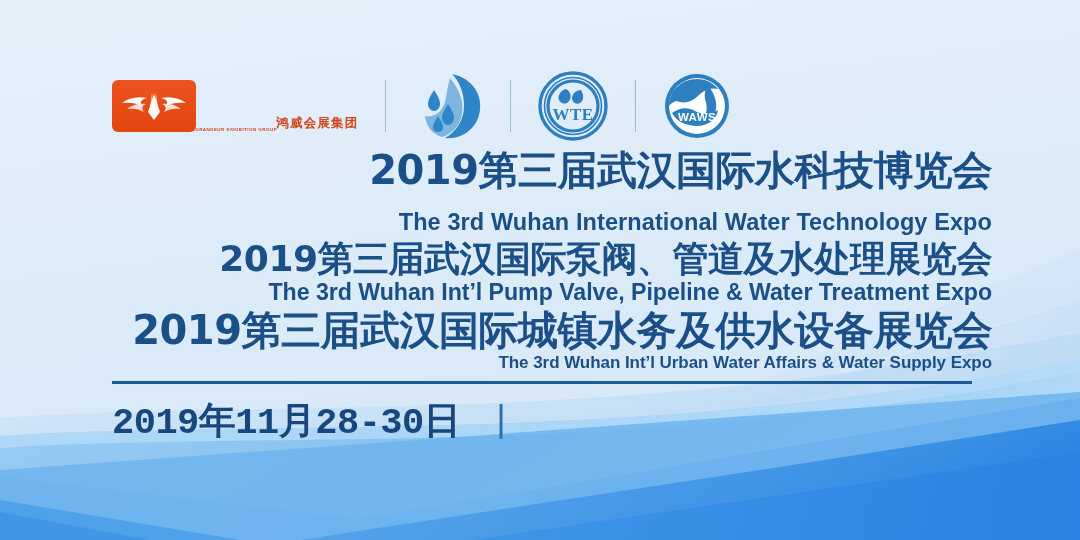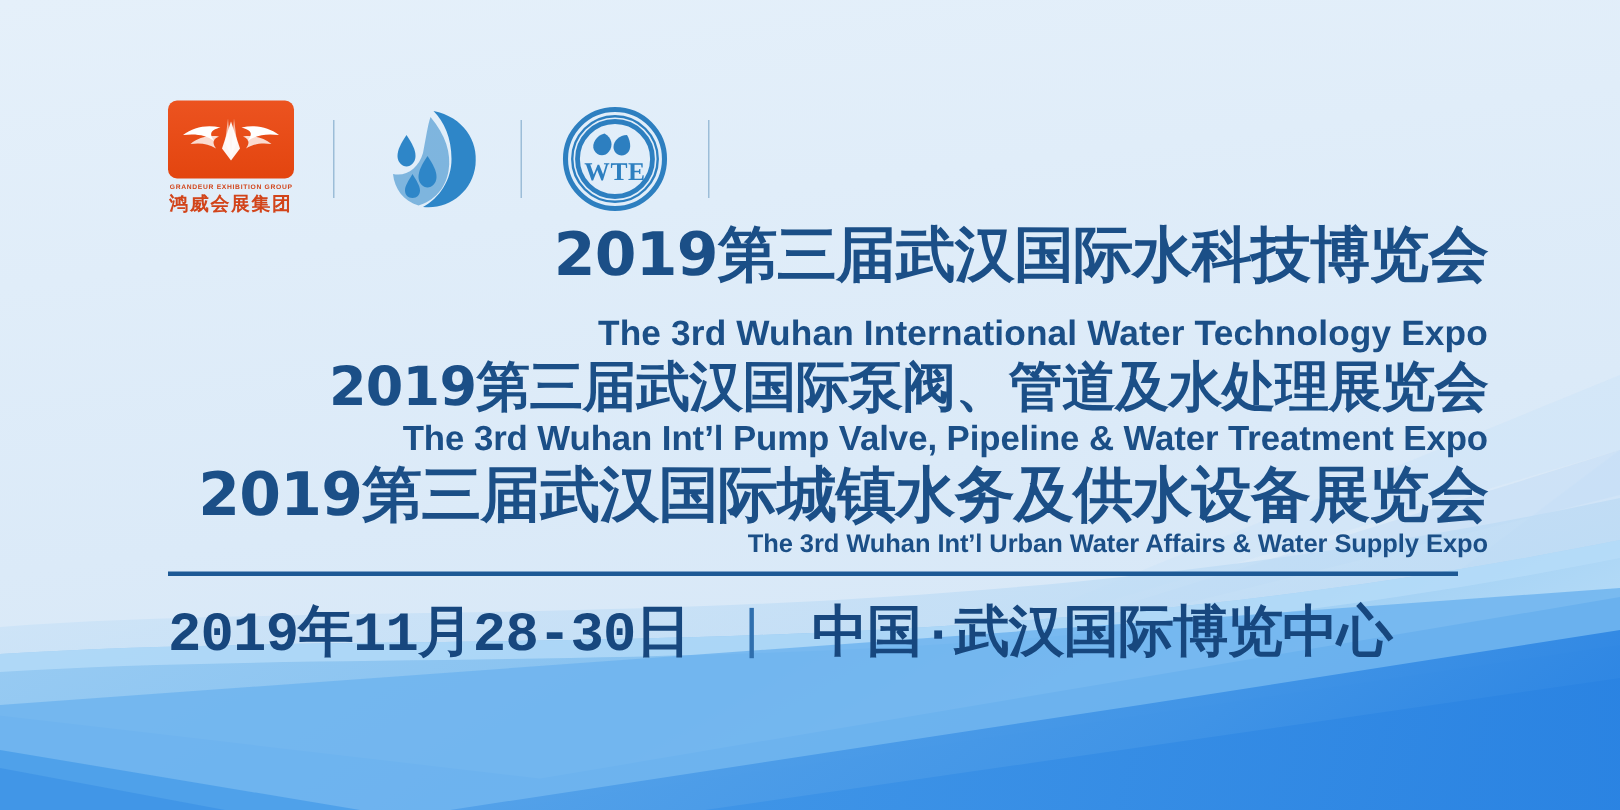--- a/index.html
+++ b/index.html
@@ -23,21 +23,21 @@
     position:absolute; left:112px; top:64px;
     display:flex; align-items:center; gap:0;
     height:84px;
   }
   .logo-cell { display:flex; align-items:flex-end; justify-content:center; }
   .divider-v {
     width:1px; height:52px; background:#9cbdd8;
     margin:0 26px;
   }
   
-  #logo-grandeur { flex-direction:column; align-items:center; }
+  #logo-grandeur { flex-direction:row; }
   .ge-badge {
     width:84px; height:52px; background:#e8491b; border-radius:6px;
     display:flex; align-items:center; justify-content:center;
     background:linear-gradient(180deg,#ec5320 0%,#e3450f 100%);
   }
   .ge-en {
     font-size:4.4px; letter-spacing:.45px; color:#d2441a;
     margin-top:3px; white-space:nowrap; font-weight:bold;
     transform:scaleX(1.02);
   }
@@ -188,20 +188,30 @@
         <circle cx="36" cy="36" r="28.5" fill="none" stroke="#2d7fc0" stroke-width="1.6"></circle>
         <circle cx="36" cy="36" r="25" fill="none" stroke="#2d7fc0" stroke-width="3.2"></circle>
         <path d="M29 19 C34 22 35 27 32 31 C29 35 24 34 22 30 C20 26 24 20 29 19 Z" fill="#2d7fc0"></path>
         <path d="M44 20 C47 25 47 31 43 33 C39 35 35 32 35 28 C35 24 39 20 44 20 Z" fill="#2d7fc0"></path>
         <text x="36" y="50" text-anchor="middle" font-family="Liberation Serif, serif" font-size="17" font-weight="bold" fill="#2d7fc0" letter-spacing="0.4">WTE</text>
       </svg>
     </div>
 
     <div class="divider-v"></div>
 
+    <div class="logo-cell">
+      <svg width="70" height="70" viewBox="0 0 70 70" xmlns="http://www.w3.org/2000/svg">
+        <circle cx="35" cy="35" r="32" fill="#2d7fc0"></circle>
+        <circle cx="35" cy="35" r="28" fill="#ffffff"></circle>
+        <path d="M7 35 C7 20 19 8 35 8 C44 8 51 12 56 18 C48 16 41 20 36 25 C30 31 22 33 14 30 C11 31 8 33 7 35 Z" fill="#2d7fc0"></path>
+        <path d="M46 14 C52 22 55 30 54 38 C53 46 47 51 40 50 C45 44 46 36 43 28 C42 23 43 18 46 14 Z" fill="#2d7fc0"></path>
+        <path d="M10 42 C18 36 26 36 33 40 C40 44 48 44 56 39 C55 48 46 55 35 55 C24 55 14 50 10 42 Z" fill="#2d7fc0"></path>
+        <text x="35" y="50" text-anchor="middle" font-family="Liberation Sans, sans-serif" font-size="11.5" font-weight="bold" fill="#ffffff" letter-spacing="0.4">WAWS</text>
+      </svg>
+    </div>
 
   </div>
 
   <div id="titles">
 
     <div class="title-block" id="block1">
       <div class="t-cn">2019第三届武汉国际水科技博览会</div>
       <div class="t-en">The 3rd Wuhan International Water Technology Expo</div>
     </div>
 
@@ -215,16 +225,15 @@
       <div class="t-en">The 3rd Wuhan Int’l Urban Water Affairs &amp; Water Supply Expo</div>
     </div>
 
   </div>
 
   <div class="rule"></div>
 
   <div id="footer-line">
     <span>2019年11月28-30日</span>
     <span id="footer-sep">|</span>
-    <span>中国·武汉国际博览中心</span>
   </div>
 
 </div>
 
 </body></html>

